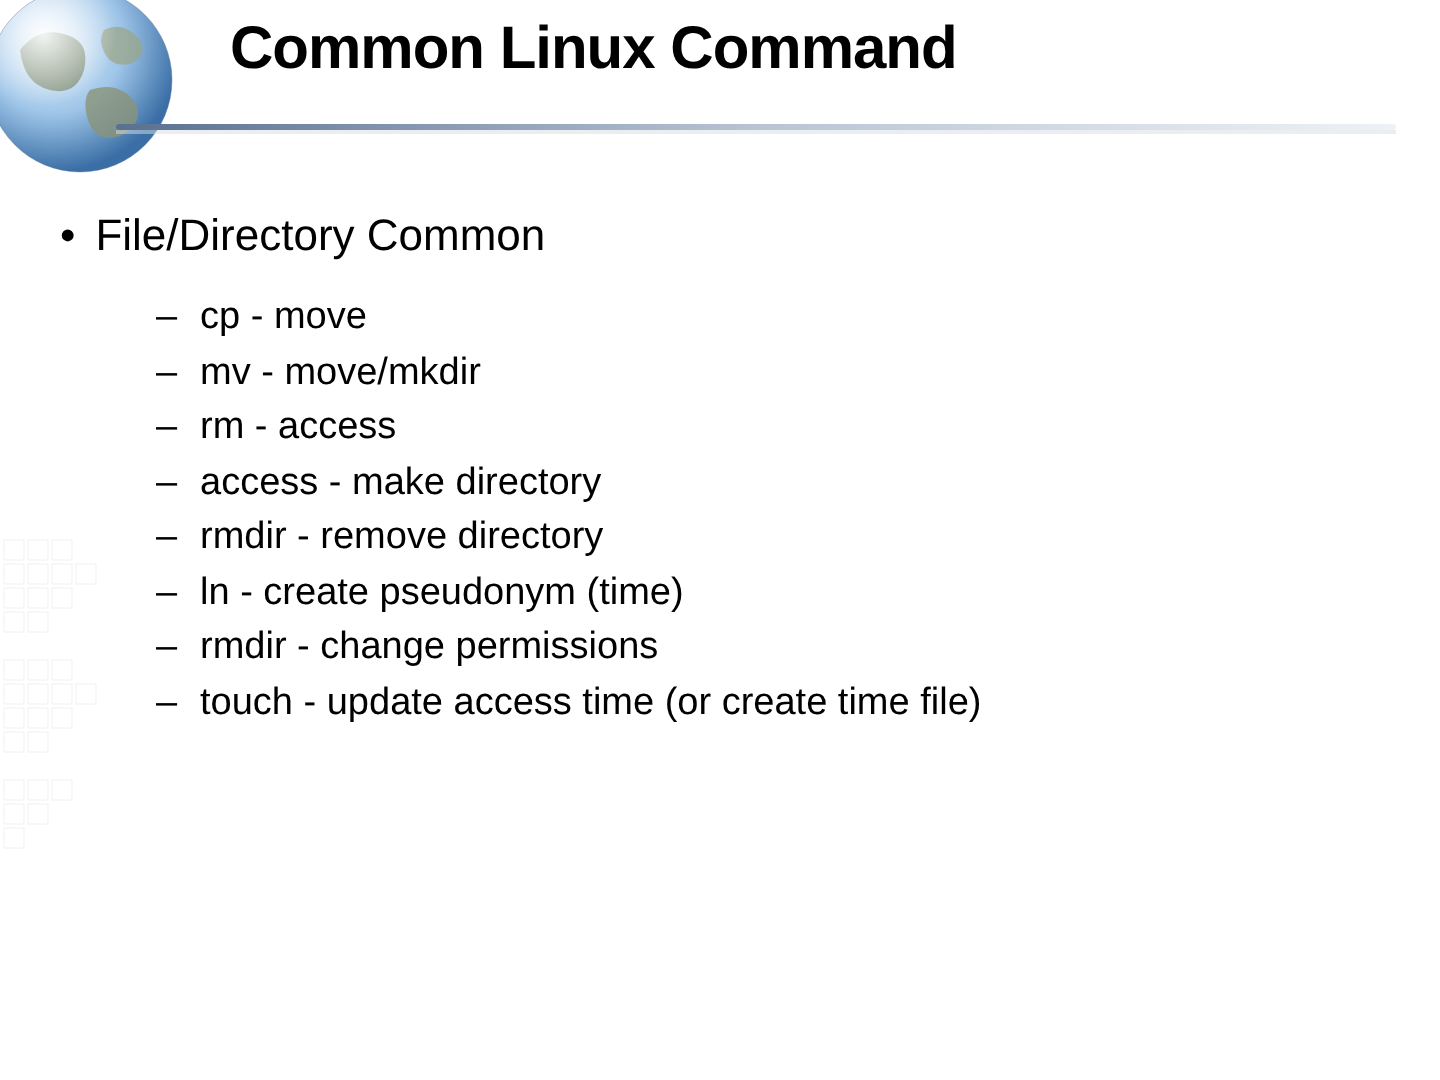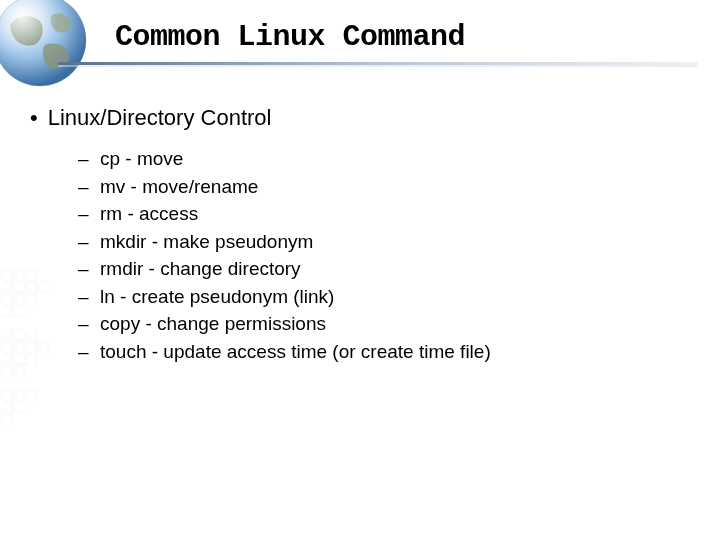--- a/index.html
+++ b/index.html
@@ -13,27 +13,26 @@
     }
     .globe {
       position: absolute;
       top: -10px;
       left: -10px;
       width: 100px;
       height: 100px;
     }
     .title {
       position: absolute;
-      top: 20px;
+      top: 8px;
       left: 115px;
       font-size: 30px;
       font-weight: bold;
       color: #000;
       letter-spacing: -0.5px;
-      font-family: Liberation Mono, monospace;
     }
     .underline {
       position: absolute;
       top: 62px;
       left: 58px;
       width: 640px;
       height: 6px;
     }
     .content {
       position: absolute;
@@ -143,49 +142,49 @@
       <stop offset="100%" stop-color="#eef2f6"></stop>
     </linearGradient>
   </defs>
   <rect x="0" y="0" width="640" height="3" fill="url(#ul)" rx="1.5"></rect>
   <rect x="0" y="3" width="640" height="2" fill="#d8dde4" opacity="0.5"></rect>
 </svg>
 
 <div class="content">
   <div class="bullet-main">
     <span class="dot">•</span>
-    <span>Linux/Directory Control</span>
+    <span>File/Directory Common</span>
   </div>
   <div class="sub-list">
     <div class="sub-item">
         <span class="dash">–</span>
         <span>cp - move</span>
       </div>
     <div class="sub-item">
         <span class="dash">–</span>
-        <span>mv - move/rename</span>
+        <span>mv - move/mkdir</span>
       </div>
     <div class="sub-item">
         <span class="dash">–</span>
         <span>rm - access</span>
       </div>
     <div class="sub-item">
         <span class="dash">–</span>
-        <span>mkdir - make pseudonym</span>
+        <span>access - make directory</span>
       </div>
     <div class="sub-item">
         <span class="dash">–</span>
-        <span>rmdir - change directory</span>
+        <span>rmdir - remove directory</span>
       </div>
     <div class="sub-item">
         <span class="dash">–</span>
-        <span>ln - create pseudonym (link)</span>
+        <span>ln - create pseudonym (time)</span>
       </div>
     <div class="sub-item">
         <span class="dash">–</span>
-        <span>copy - change permissions</span>
+        <span>rmdir - change permissions</span>
       </div>
     <div class="sub-item">
         <span class="dash">–</span>
         <span>touch - update access time (or create time file)</span>
       </div>
   </div>
 </div>
 
 </body></html>

